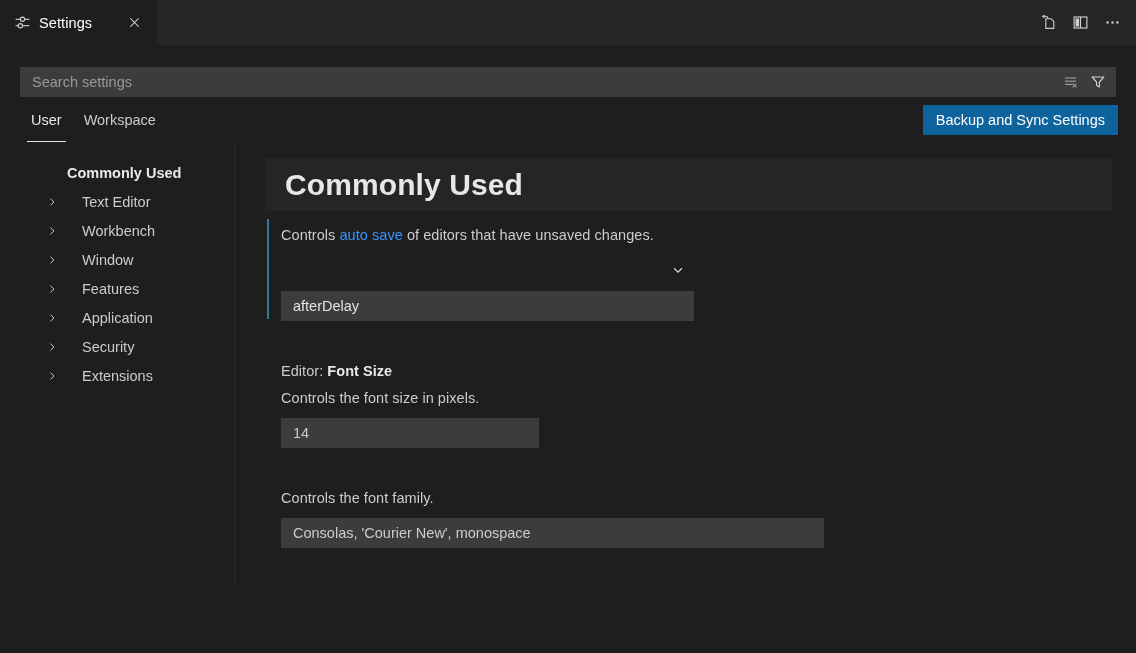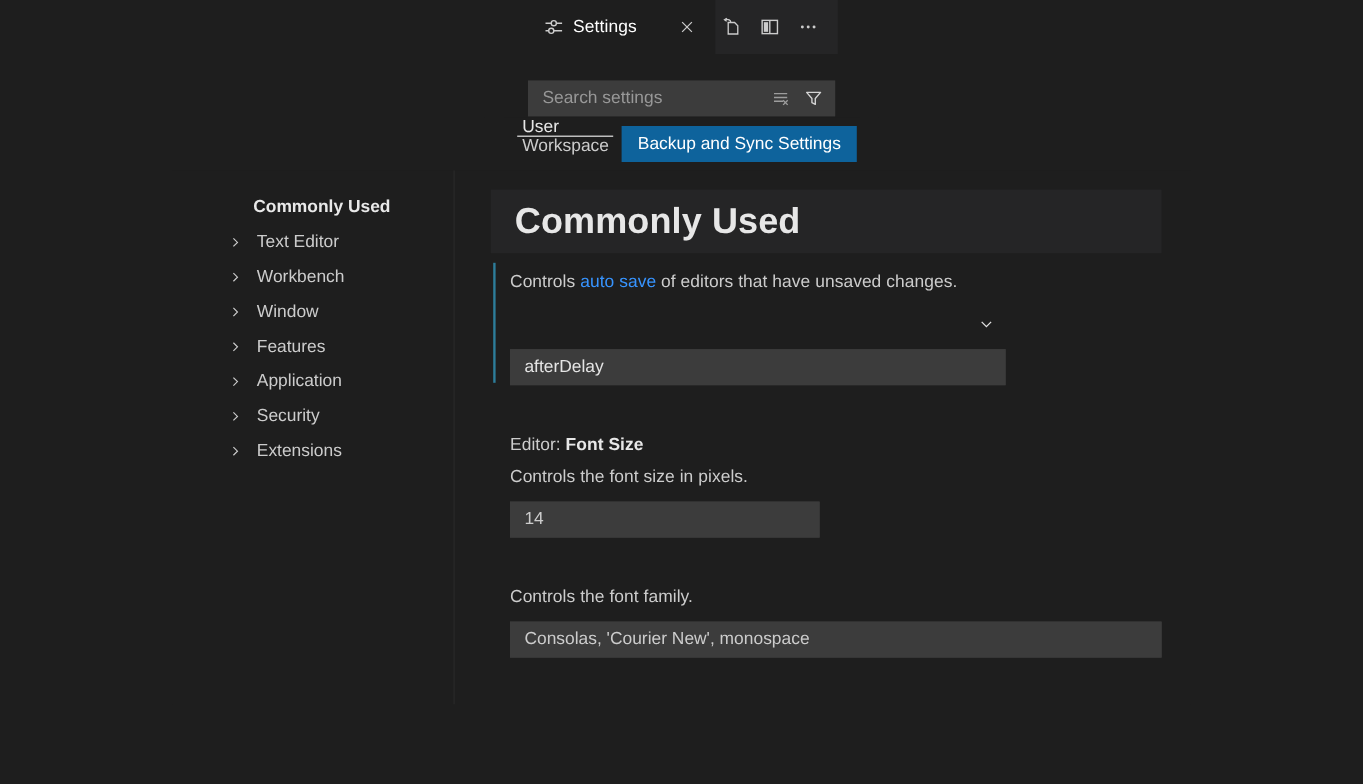--- a/index.html
+++ b/index.html
@@ -14,21 +14,20 @@
     -webkit-font-smoothing: antialiased;
   }
 
   #app {
     position: relative;
     width: 1136px;
     height: 587px;
     background: #1e1e1e;
     display: flex;
     flex-direction: column;
-    align-items: center;
   }
 
   
   .tabbar {
     position: relative;
     height: 45px;
     min-height: 45px;
     background: #252526;
     display: flex;
     align-items: stretch;
@@ -137,21 +136,21 @@
   
   .scoperow {
     height: 44px;
     min-height: 44px;
     background: #1e1e1e;
     display: flex;
     align-items: center;
     padding: 0 18px 0 20px;
     position: relative;
   }
-  .scope-tabs { display: flex; align-items: stretch; height: 44px; flex-direction: column; }
+  .scope-tabs { display: flex; align-items: stretch; height: 44px; }
   .scope-tab {
     position: relative;
     display: flex;
     align-items: center;
     padding: 0 11px;
     color: #cccccc;
     font-size: 14.5px;
     cursor: pointer;
     user-select: none;
   }
@@ -190,21 +189,21 @@
     min-width: 235px;
     background: #1e1e1e;
     padding-top: 16px;
     border-right: 1px solid #2b2b2b;
     overflow: hidden;
   }
   .toc-row {
     display: flex;
     align-items: center;
     height: 29px;
-    padding-left: 48px;
+    padding-left: 60px;
     color: #cccccc;
     font-size: 14.5px;
     cursor: pointer;
     user-select: none;
     position: relative;
     white-space: nowrap;
   }
   .toc-row.is-group {
     font-weight: bold;
     color: #e9e9e9;

